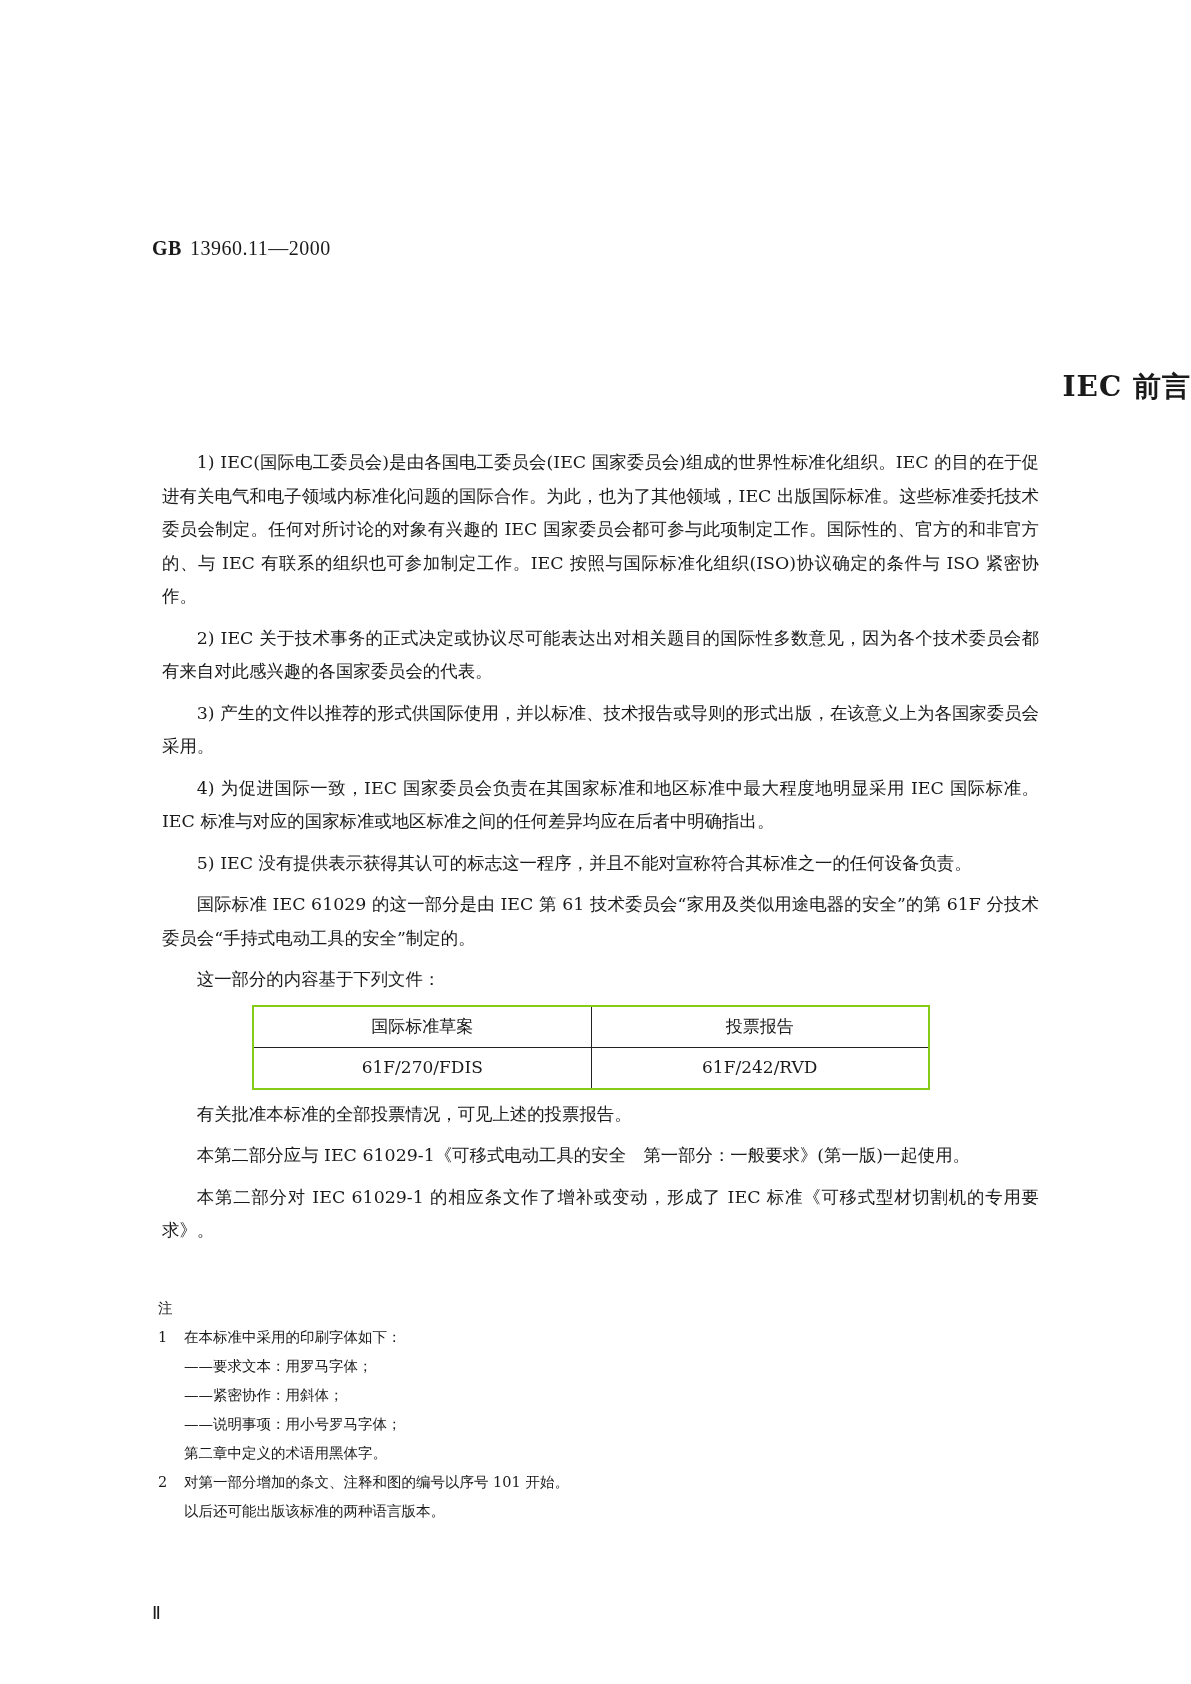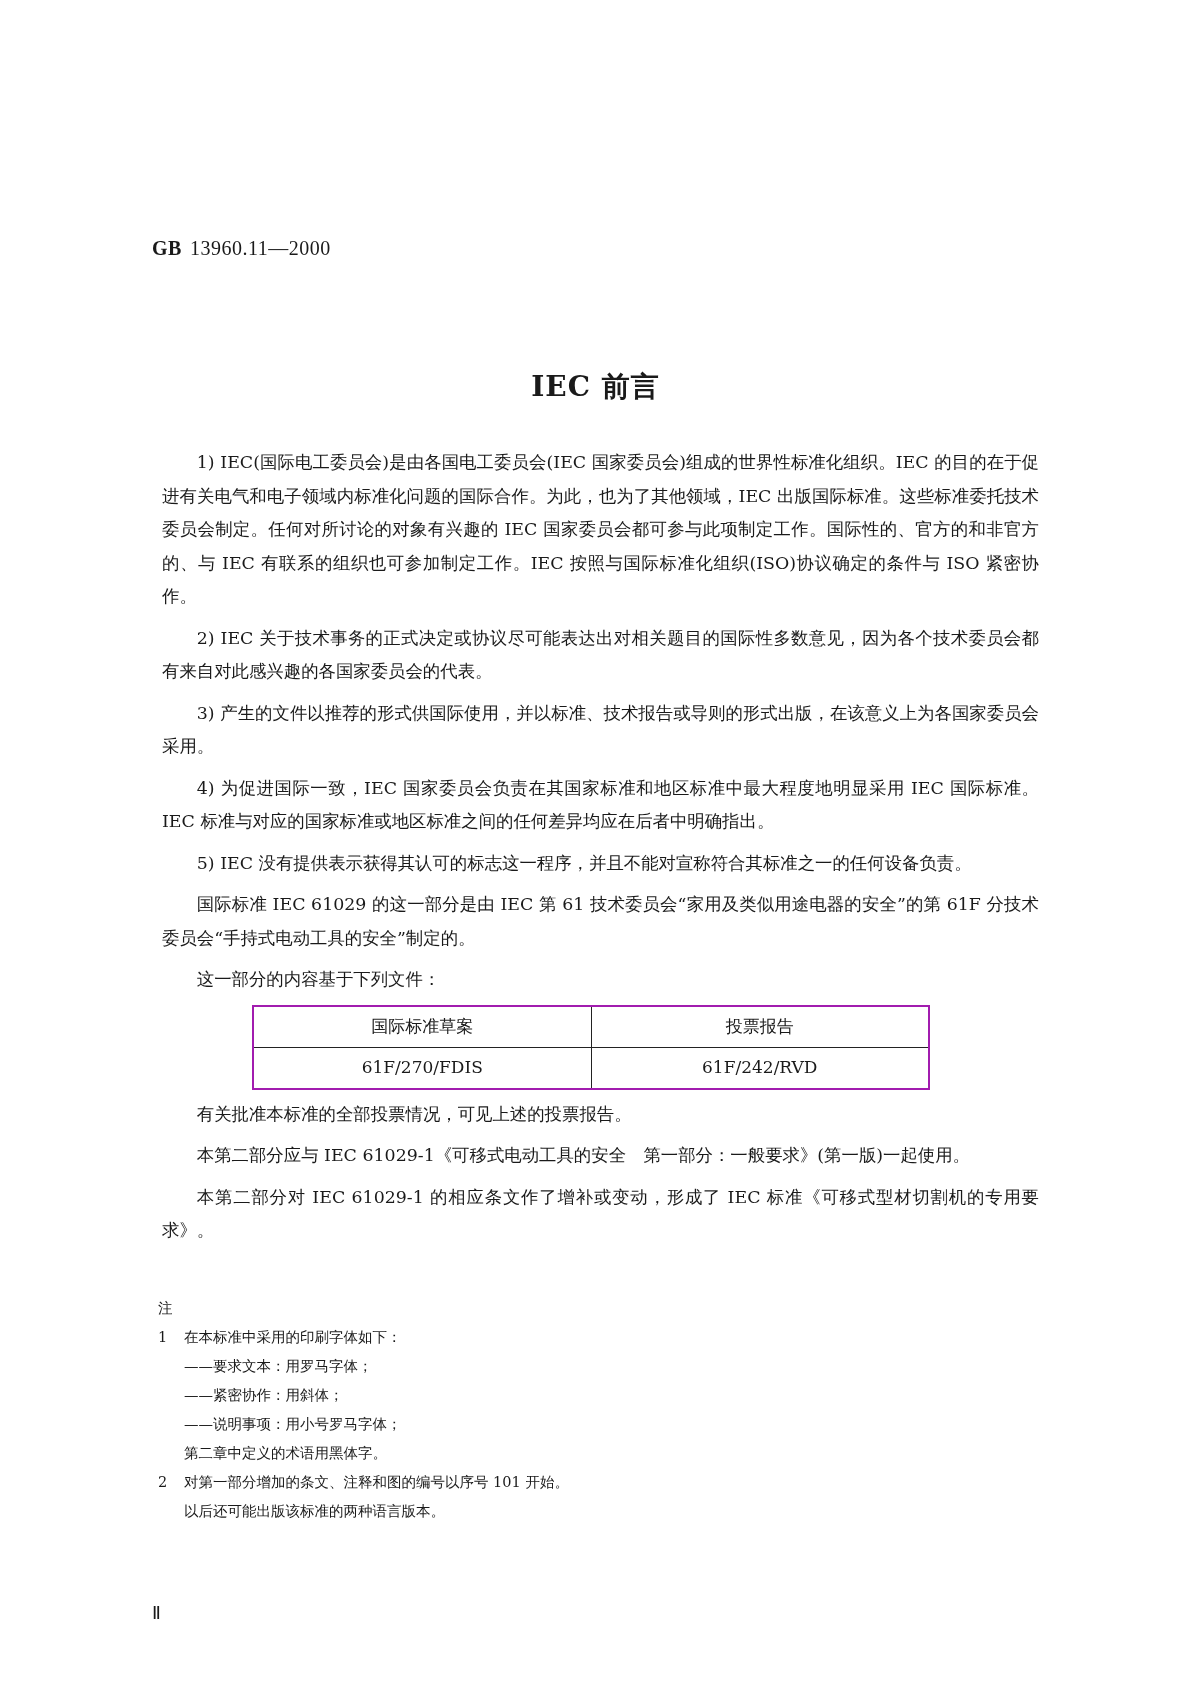--- a/index.html
+++ b/index.html
@@ -1,27 +1,27 @@
 <!DOCTYPE html>
 <html><head>
 <meta charset="utf-8">
 <style>
   html, body { margin: 0; padding: 0; background: #ffffff; }
   body { width: 1191px; height: 1684px; position: relative; overflow: hidden;
          font-family: "DejaVu Serif", "Liberation Serif", serif; color: #1a1a1a; }
   .header { position: absolute; left: 152px; top: 236px; font-size: 20px; letter-spacing: 0.5px; }
   .header .gb { font-weight: bold; font-family: "Liberation Serif", serif; margin-right: 8px; }
   .header .num { font-family: Liberation Serif, serif; }
-  .title { position: absolute; left: 0; width: 1191px; top: 368px; text-align: center;
+  .title { position: absolute; left: 0; width: 1191px; top: 368px; text-align: right;
            font-size: 28px; font-weight: bold; letter-spacing: 1px; }
   .body-text { position: absolute; left: 154px; width: 893px; top: 438px; font-size: 17.4px;
                line-height: 33.5px; text-align: justify; }
   .para { text-indent: 2em; margin: 8px; }
   .tbl { width: 678px; margin: 4px 0 2px 98px; border-collapse: collapse;
-         border: 2px solid #a21caf; padding-left: 12px; }
+         border: 2px solid #84cc16; padding-left: 12px; }
   .tbl td { border: 1.5px solid #222; height: 40px; text-align: center; font-size: 17px; padding: 0; width: 50%; }
   .notes { position: absolute; left: 158px; top: 1294px; font-size: 14.5px; line-height: 29px; }
   .notes .label { margin-left: 0; }
   .note-row { display: flex; }
   .note-row .n { width: 26px; }
   .note-indent { padding-left: 26px; }
   .footer { position: absolute; left: 152px; top: 1602px; font-size: 18px; font-family: "Liberation Serif", serif; }
 </style>
 </head>
 <body>

